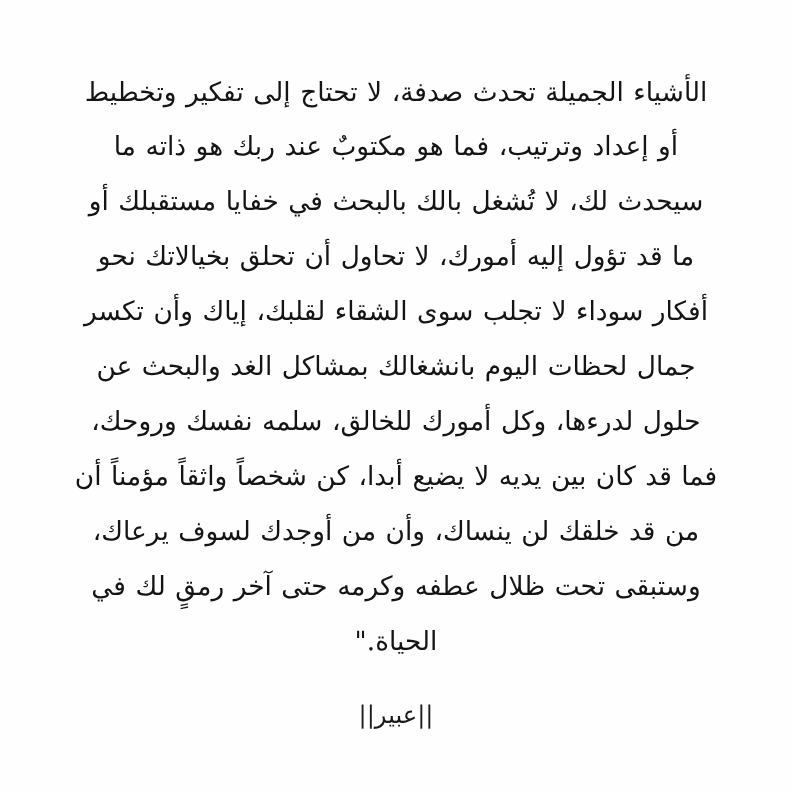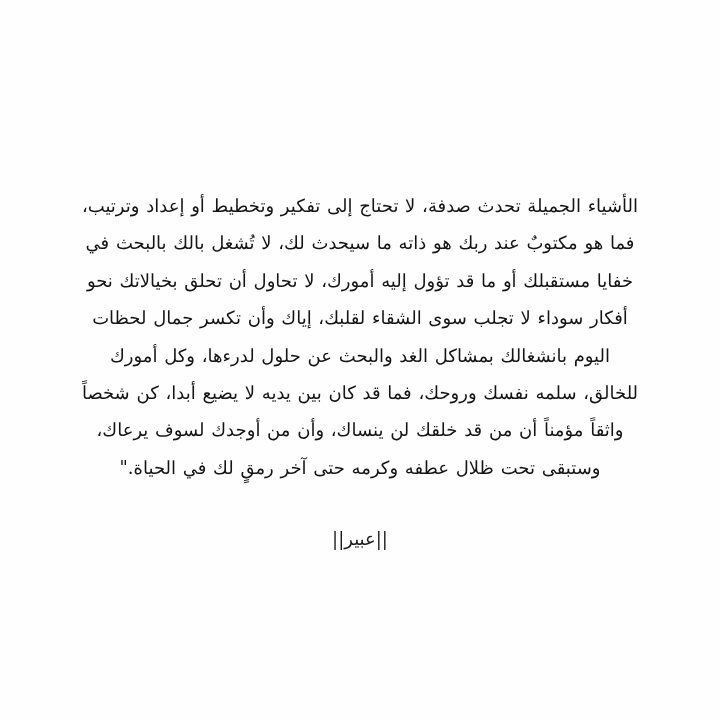--- a/index.html
+++ b/index.html
@@ -28,34 +28,34 @@
     width: 100%;
     display: flex;
     flex-direction: column;
     align-items: center;
   }
   .quote-text {
     direction: rtl;
     text-align: center;
     color: #141414;
     font-family: "DejaVu Serif", "Liberation Serif", serif;
-    font-size: 18px;
+    font-size: 24px;
     line-height: 2.08;
     letter-spacing: 0.2px;
     word-spacing: 1px;
     max-width: 590px;
-    margin: 16px;
+    margin: 3px;
     font-weight: 400;
   }
   .signature {
     direction: rtl;
     text-align: center;
     color: #1a1a1a;
     font-family: "DejaVu Serif", "Liberation Serif", serif;
-    font-size: 18px;
+    font-size: 22px;
     margin-top: 26px;
     letter-spacing: 0.5px;
   }
 </style>
 </head>
 <body>
 
 <div class="page">
   <div class="quote-block">
     <p class="quote-text">الأشياء الجميلة تحدث صدفة، لا تحتاج إلى تفكير وتخطيط أو إعداد وترتيب، فما هو مكتوبٌ عند ربك هو ذاته ما سيحدث لك، لا تُشغل بالك بالبحث في خفايا مستقبلك أو ما قد تؤول إليه أمورك، لا تحاول أن تحلق بخيالاتك نحو أفكار سوداء لا تجلب سوى الشقاء لقلبك، إياك وأن تكسر جمال لحظات اليوم بانشغالك بمشاكل الغد والبحث عن حلول لدرءها، وكل أمورك للخالق، سلمه نفسك وروحك، فما قد كان بين يديه لا يضيع أبدا، كن شخصاً واثقاً مؤمناً أن من قد خلقك لن ينساك، وأن من أوجدك لسوف يرعاك، وستبقى تحت ظلال عطفه وكرمه حتى آخر رمقٍ لك في الحياة."</p>

